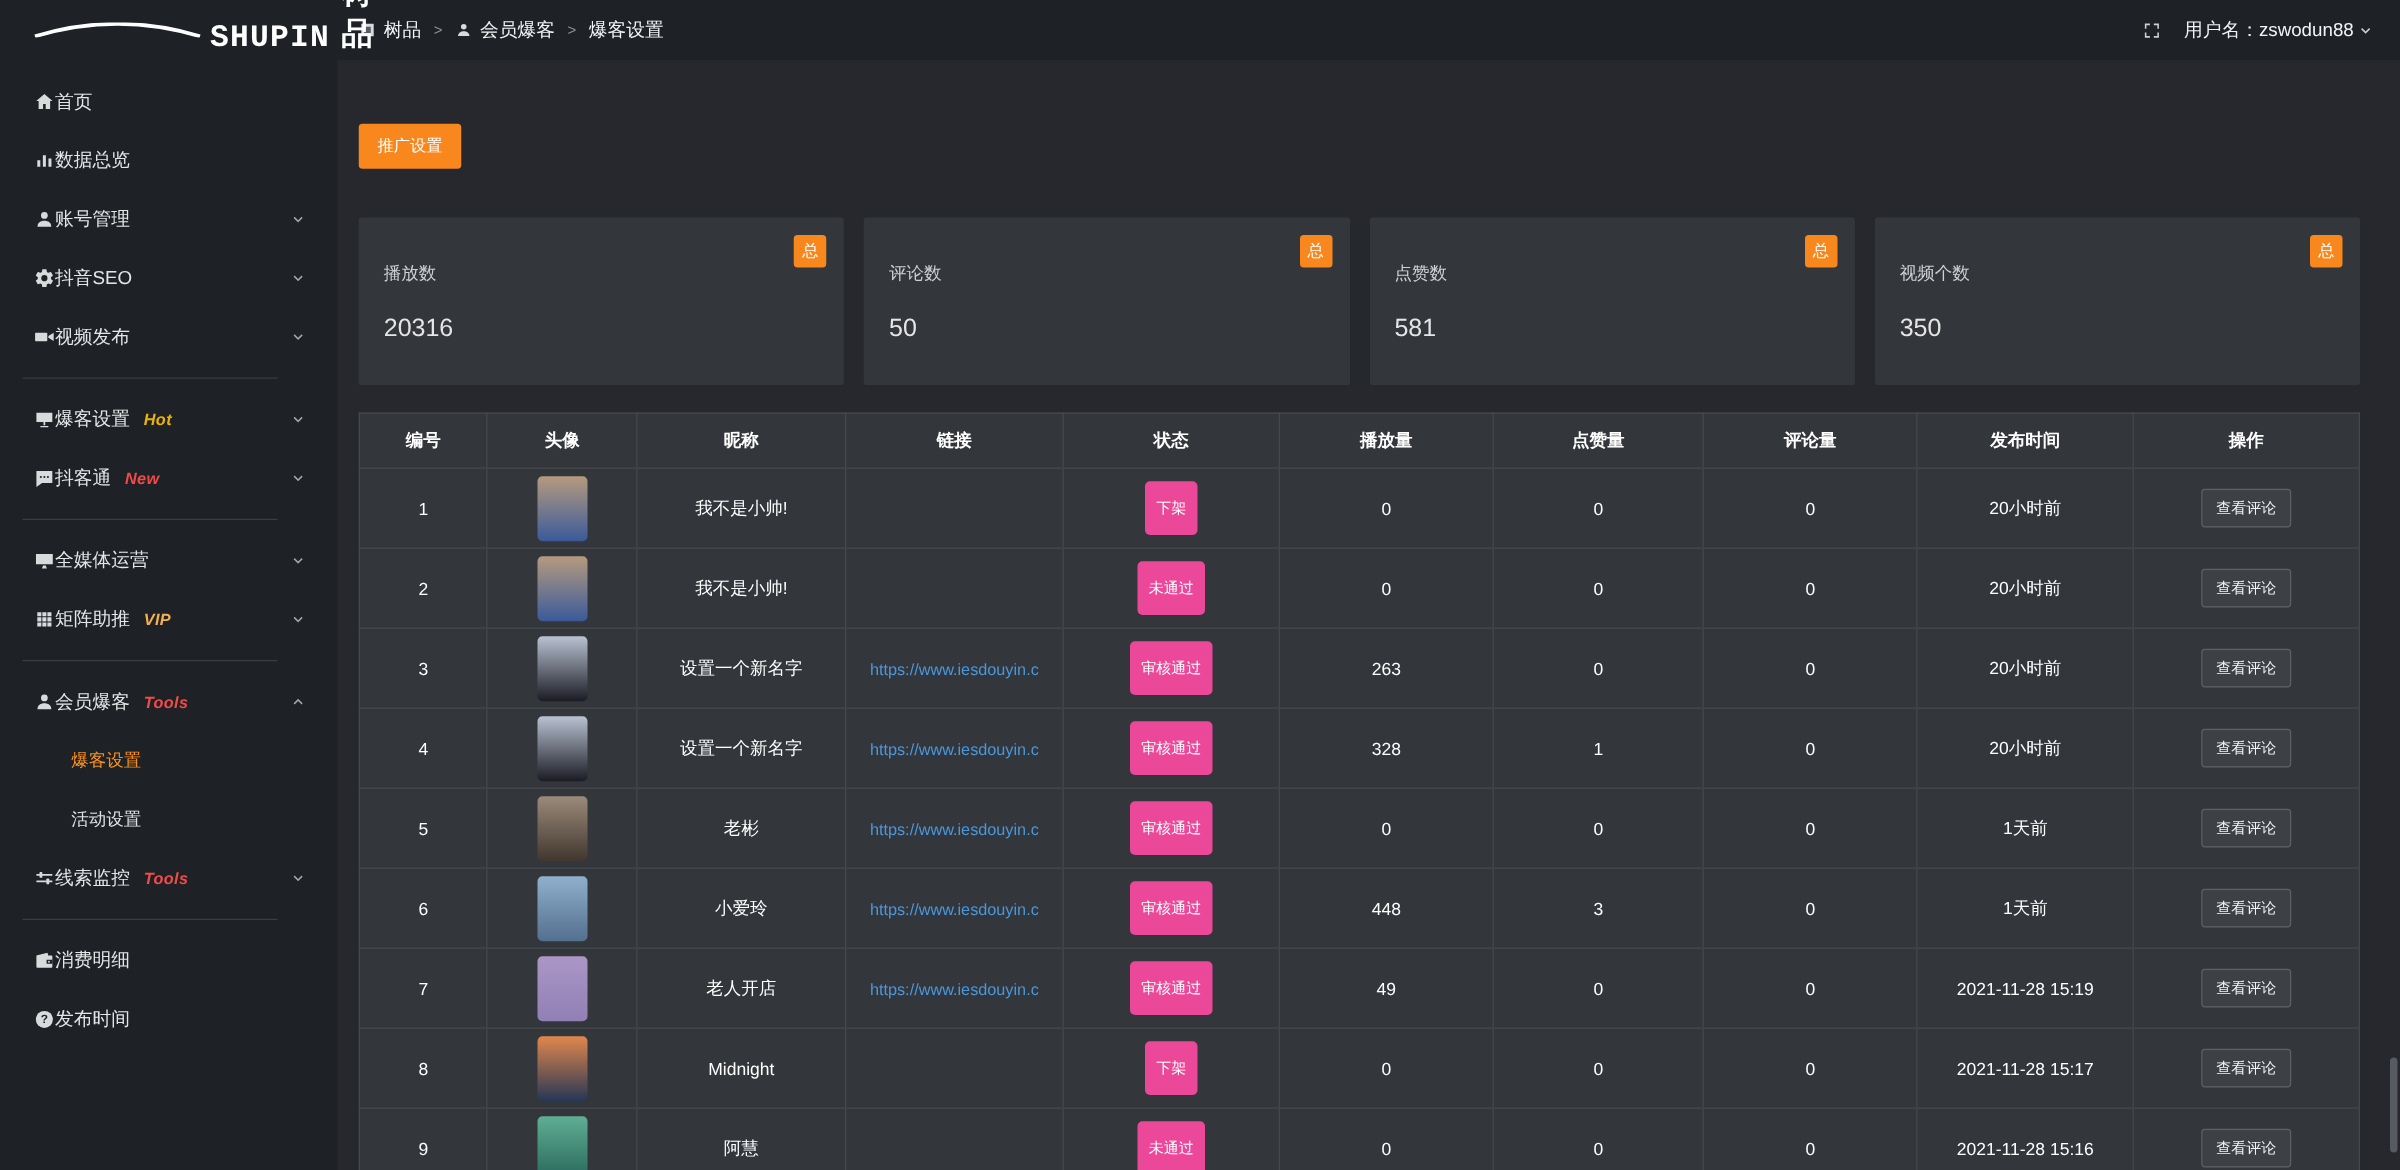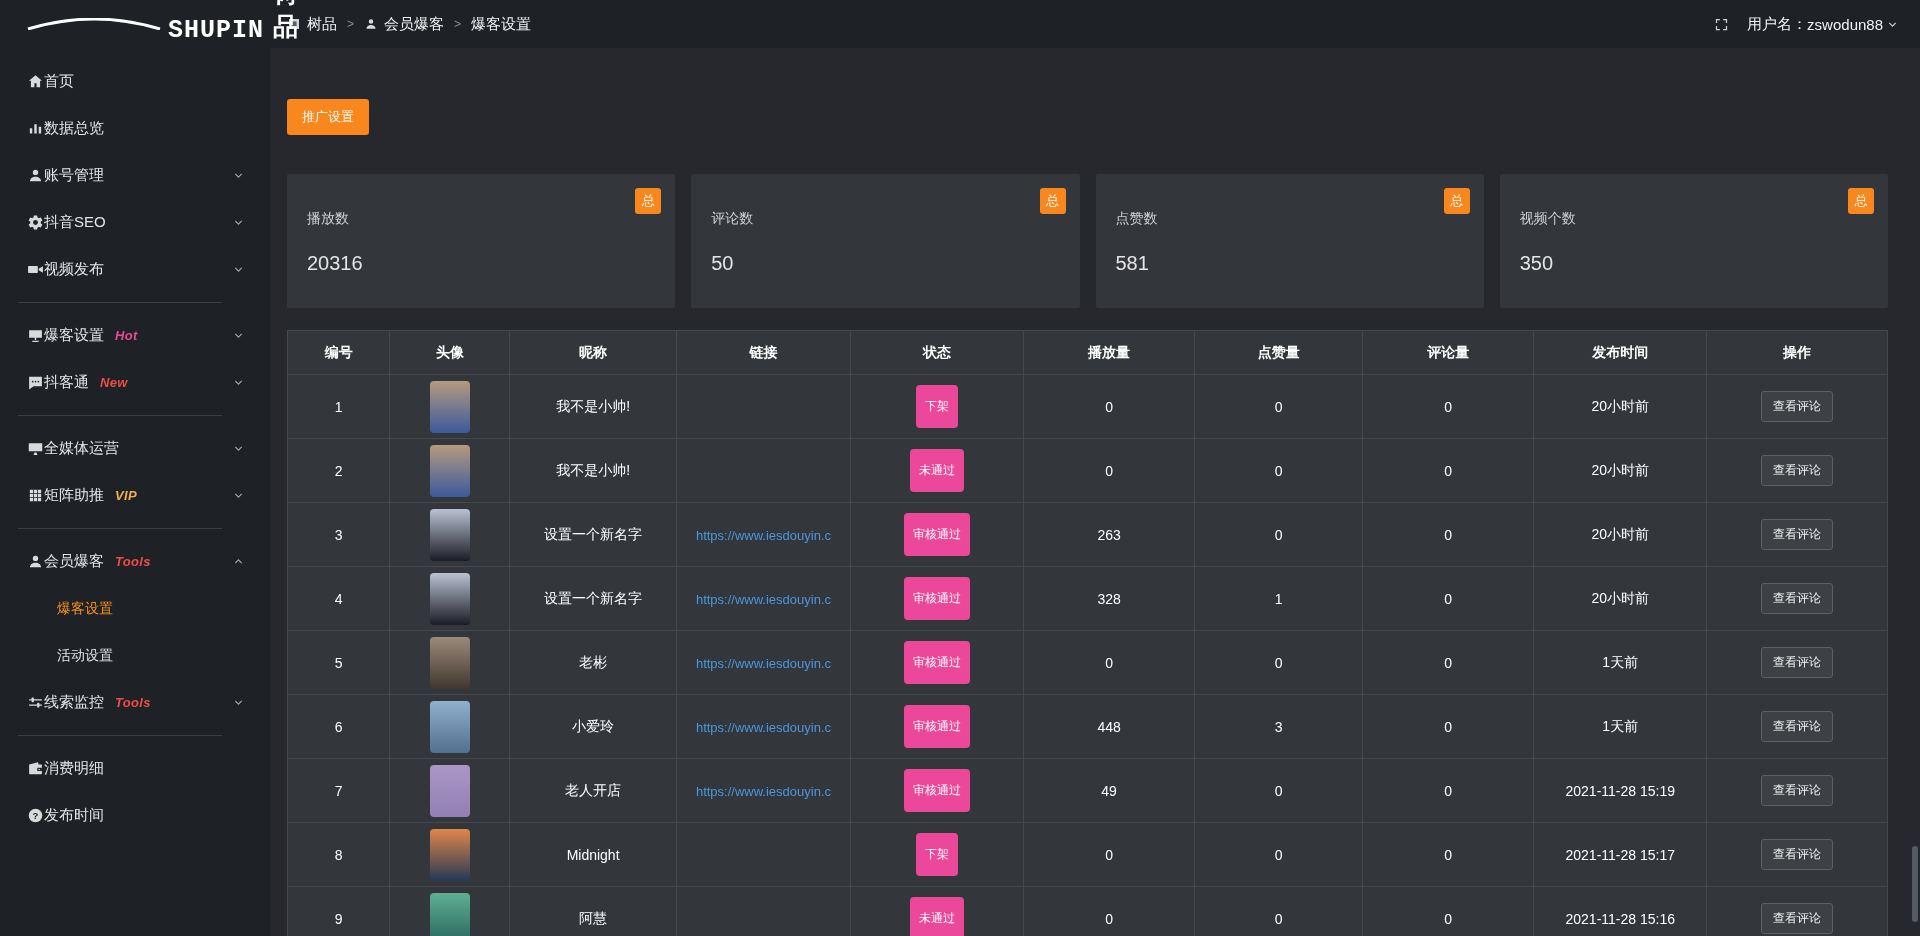--- a/index.html
+++ b/index.html
@@ -135,21 +135,21 @@
         </span>
       </div>
       <div class="menu-divider"></div>
       <div class="menu-item">
         <span class="icon">
           <svg viewBox="0 0 24 24">
             <path d="M3 4.5h18V15H3zM11 15h2v3.5h-2zM7.5 19.5h9V21h-9z"></path>
           </svg>
         </span>
         <span class="mi-label">爆客设置</span>
-        <span class="mi-tag" style="color: #ec4899;">Hot</span>
+        <span class="mi-tag" style="color: #eab308;">Hot</span>
         <span class="mi-chevron">
           <svg viewBox="0 0 24 24" stroke="currentColor" stroke-width="2.6">
             <path d="M5 8.5l7 7 7-7"></path>
           </svg>
         </span>
       </div>
       <div class="menu-item">
         <span class="icon">
           <svg viewBox="0 0 24 24">
             <path d="M3 4h18v13.4H9.4L3 22z"></path>

